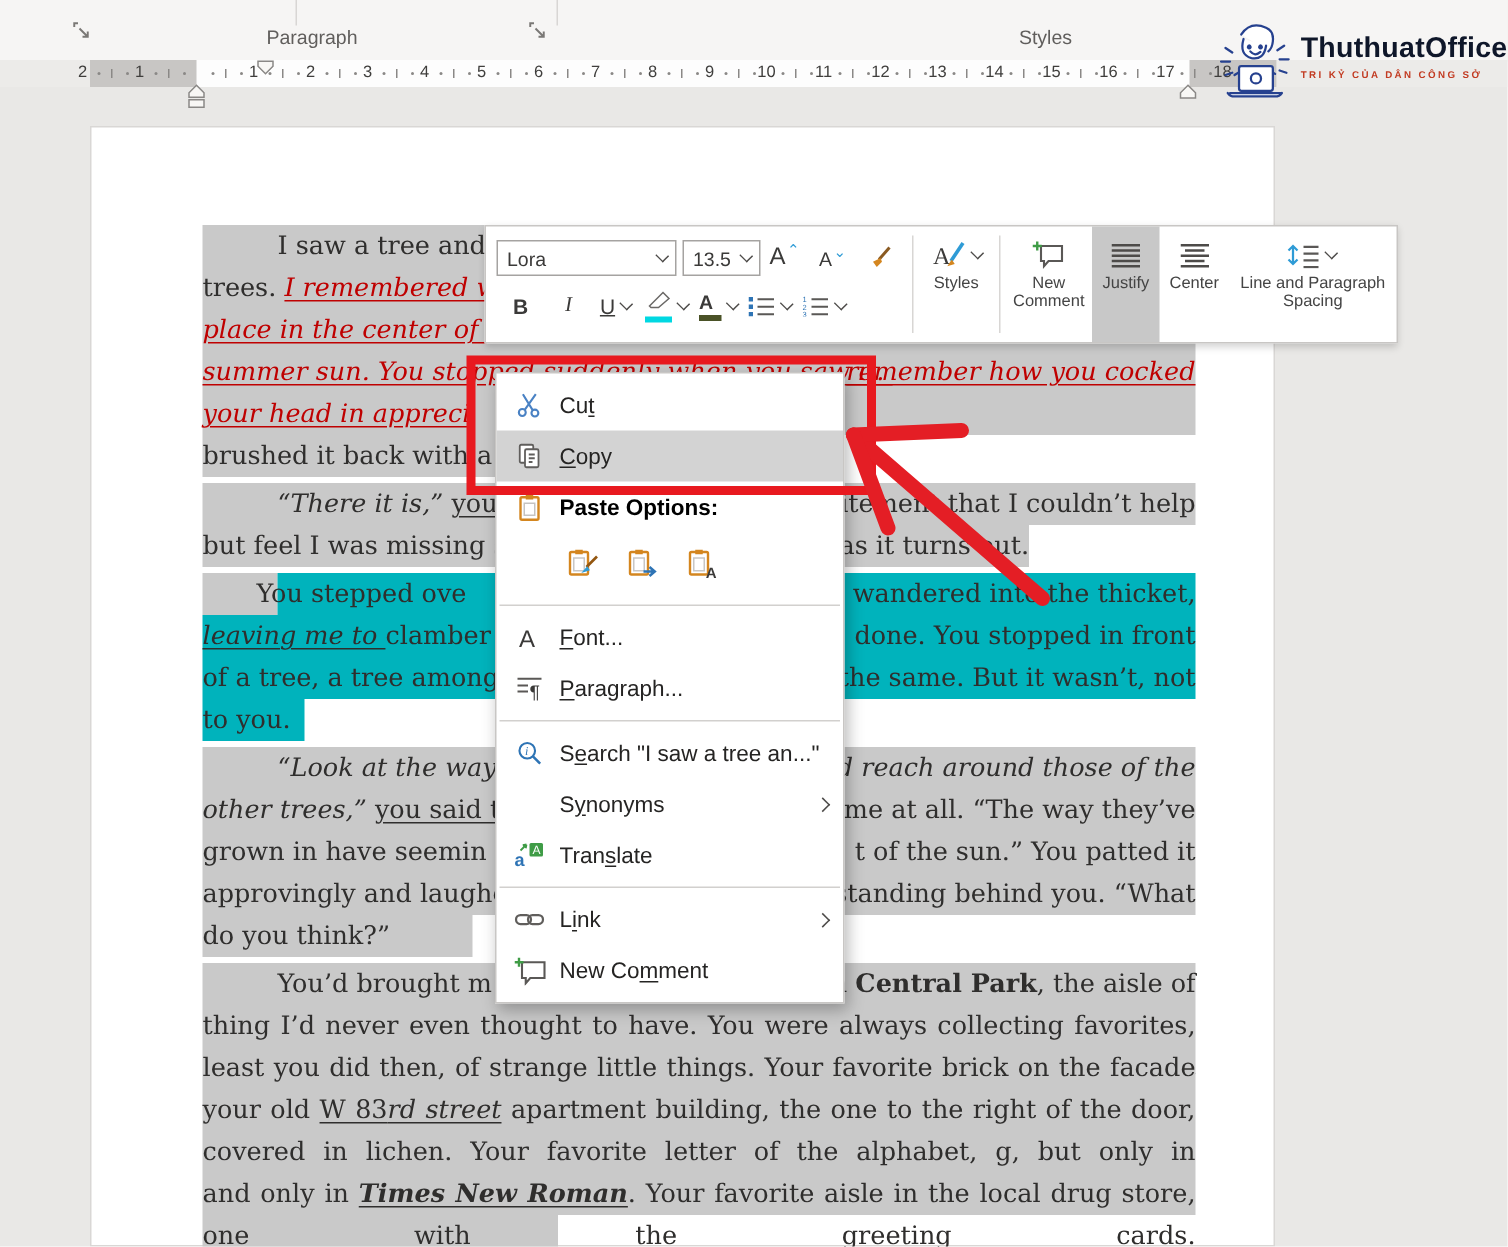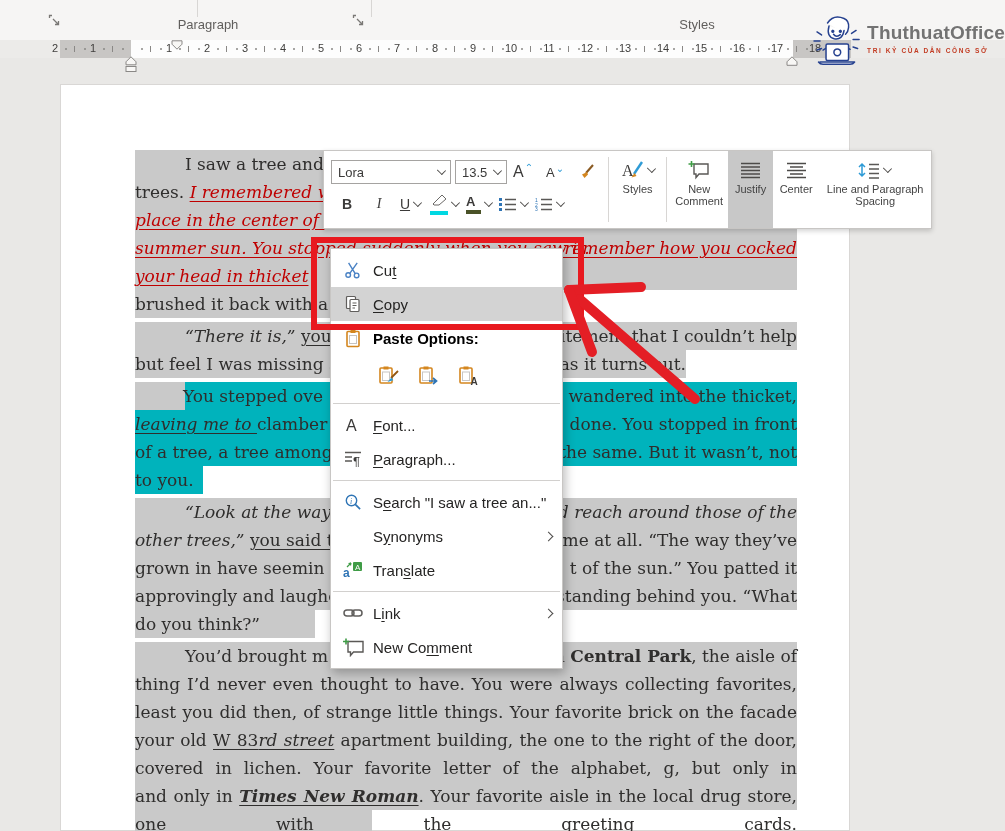--- a/index.html
+++ b/index.html
@@ -67,21 +67,21 @@
   .paste-btn{width:30px;height:30px;display:flex;align-items:center;justify-content:center;
              border:1px solid transparent;}
   .bold-label{font-weight:bold;color:#000;}
   
   #redbox{position:absolute;left:311px;top:237px;width:273px;height:93px;
           border:6px solid #e8191f;box-sizing:border-box;z-index:30;}
   #arrow{position:absolute;left:0;top:0;z-index:31;pointer-events:none;}
   
   #logo{position:absolute;left:808px;top:2px;width:197px;height:72px;z-index:6;display:flex;align-items:center;}
   #logo-text{margin-left:2px;}
-  #logo-title{font-size:19px;font-weight:bold;color:#737373;letter-spacing:.2px;}
+  #logo-title{font-size:19px;font-weight:bold;color:#0f172a;letter-spacing:.2px;}
   #logo-tagline{font-size:6.5px;font-weight:bold;color:#c23b22;letter-spacing:1.6px;margin-top:3px;}
 </style>
 </head>
 <body>
 
 <div id="app">
 
   <div id="ribbon">
     <svg class="launcher" style="left:48px" width="13" height="13" viewBox="0 0 13 13">
         <path d="M1.5 4 v-2.5 h2.5 M5 5 l5 5 M10.5 7 v3.5 h-3.5" fill="none" stroke="#7a7875" stroke-width="1.3"></path>
@@ -227,40 +227,40 @@
         <div class="band" style="left: 135px; width: 662px; background: rgb(201, 201, 201);"></div>
         <div class="lseg" style="left: 135px;"><span class="seg-i seg-u seg-red" style="color: rgb(191, 0, 0);">place in the center of </span></div>
       </div>
       <div class="dline" style="top: 234px;">
         <div class="band" style="left: 135px; width: 662px; background: rgb(201, 201, 201);"></div>
         <div class="lseg" style="left: 135px;"><span class="seg-i seg-u seg-red" style="color: rgb(191, 0, 0);">summer sun. You stopped suddenly when you saw it. </span></div>
         <div class="rseg" style="right: 208px;"><span class="seg-i seg-u seg-red" style="color: rgb(191, 0, 0);">remember how you cocked</span></div>
       </div>
       <div class="dline" style="top: 262px;">
         <div class="band" style="left: 135px; width: 662px; background: rgb(201, 201, 201);"></div>
-        <div class="lseg" style="left: 135px;"><span class="seg-i seg-u seg-red" style="color: rgb(191, 0, 0);">your head in thicket</span></div>
+        <div class="lseg" style="left: 135px;"><span class="seg-i seg-u seg-red" style="color: rgb(191, 0, 0);">your head in appreci</span></div>
       </div>
       <div class="dline" style="top: 290px;">
         <div class="band" style="left: 135px; width: 425px; background: rgb(201, 201, 201);"></div>
         <div class="lseg" style="left: 135px;"><span>brushed it back with a</span></div>
       </div>
       <div class="dline" style="top: 322px;">
         <div class="band" style="left: 135px; width: 662px; background: rgb(201, 201, 201);"></div>
         <div class="lseg" style="left: 185px;"><span class="seg-i">“There it is,” </span><span class="seg-u">you</span></div>
         <div class="rseg" style="right: 208px;"><span>itement that I couldn’t help</span></div>
       </div>
       <div class="dline" style="top: 350px;">
         <div class="band" style="left: 135px; width: 551px; background: rgb(201, 201, 201);"></div>
         <div class="lseg" style="left: 135px;"><span>but feel I was missing s</span></div>
         <div class="rseg" style="right: 319px;"><span>, as it turns out.</span></div>
       </div>
       <div class="dline" style="top: 382px;">
         <div class="band" style="left: 135px; width: 50px; background: rgb(201, 201, 201);"></div>
         <div class="band" style="left: 185px; width: 612px; background: rgb(0, 179, 188);"></div>
-        <div class="lseg" style="left: 183px; text-align: center;"><span>You stepped ove</span></div>
+        <div class="lseg" style="left: 171px; text-align: center;"><span>You stepped ove</span></div>
         <div class="rseg" style="right: 208px;"><span>wandered into the thicket,</span></div>
       </div>
       <div class="dline" style="top: 410px;">
         <div class="band" style="left: 135px; width: 662px; background: rgb(0, 179, 188);"></div>
         <div class="lseg" style="left: 135px;"><span class="seg-i seg-u">leaving me to </span><span>clamber</span></div>
         <div class="rseg" style="right: 208px;"><span>done. You stopped in front</span></div>
       </div>
       <div class="dline" style="top: 438px;">
         <div class="band" style="left: 135px; width: 662px; background: rgb(0, 179, 188);"></div>
         <div class="lseg" style="left: 135px;"><span>of a tree, a tree among</span></div>

